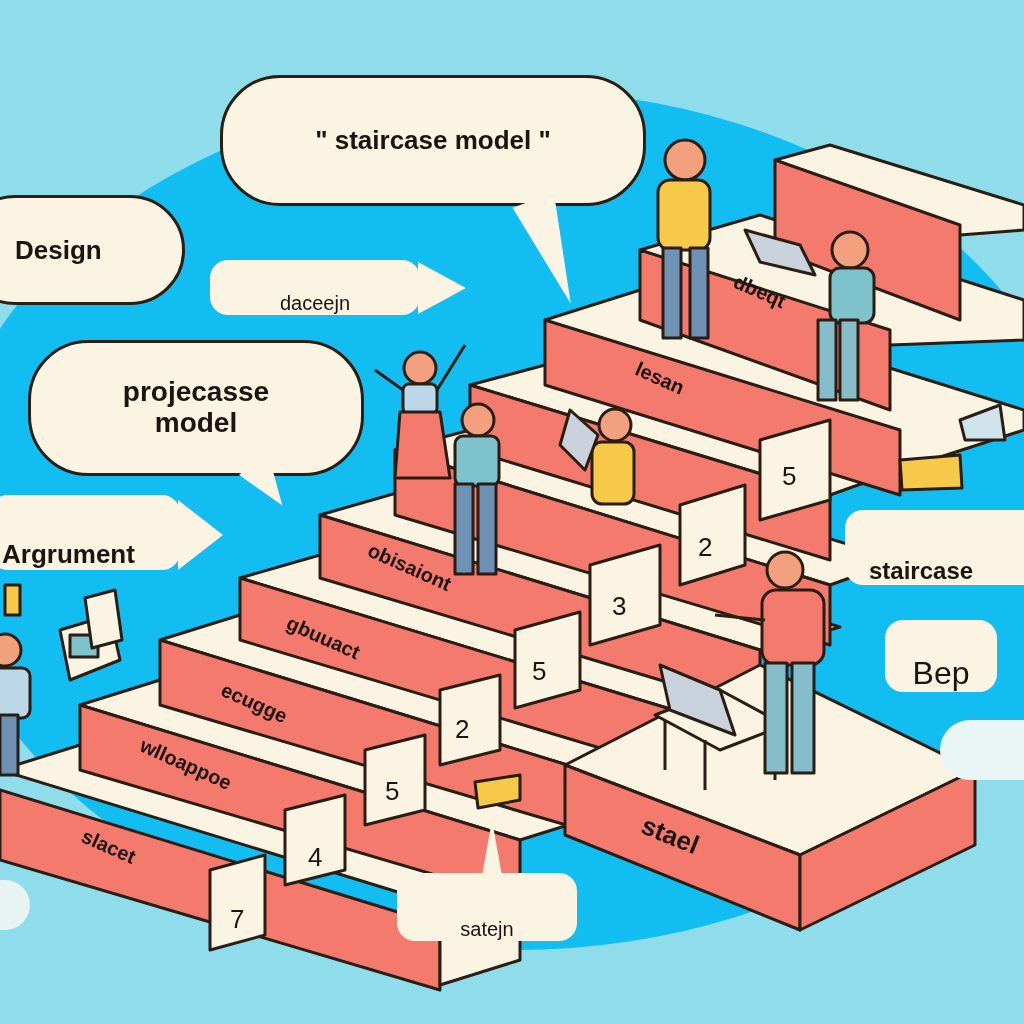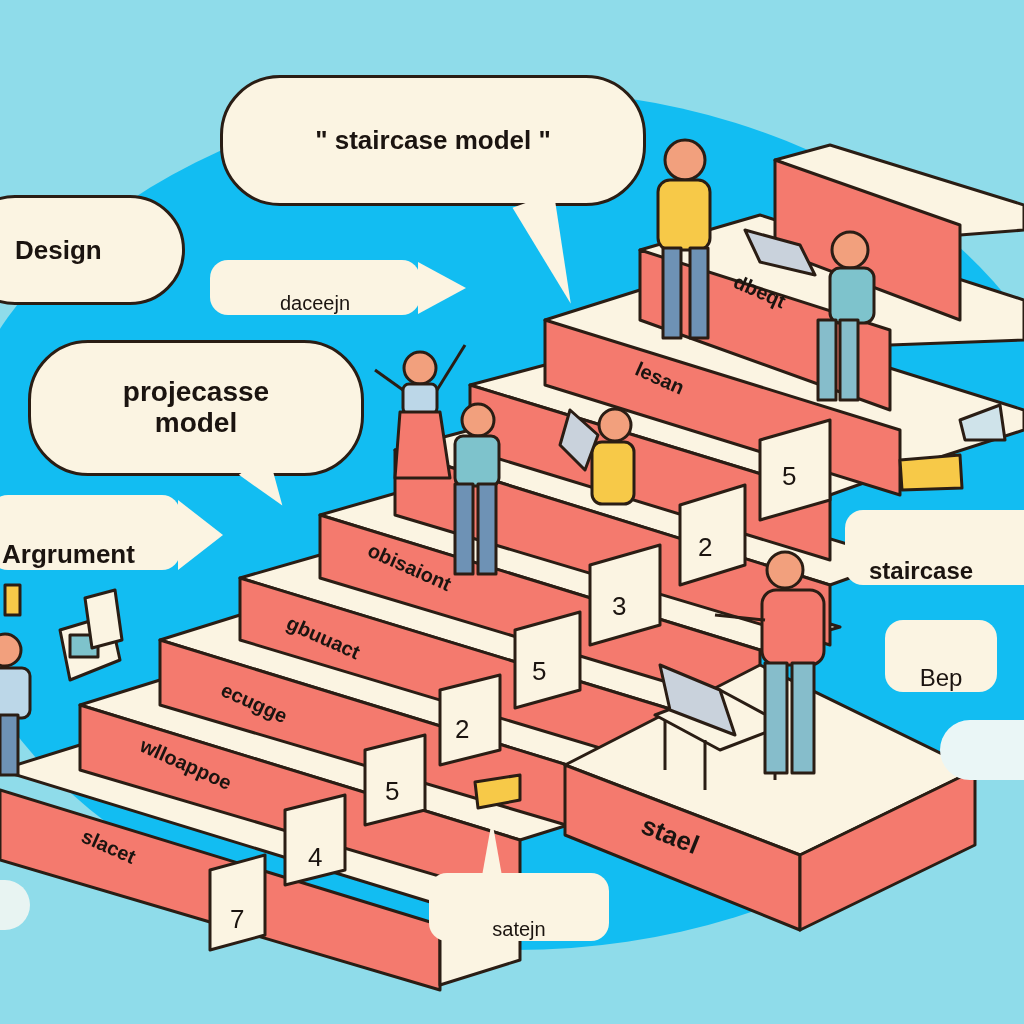--- a/index.html
+++ b/index.html
@@ -160,24 +160,24 @@
 
   <div class="bubble rect" style="left:-10px;top:495px;width:190px;height:75px;font-size:26px;justify-content:flex-start;padding-left:12px;box-sizing:border-box;">
     <span>Argrument</span>
   </div>
   <div class="tail" style="left:178px;top:500px;border-top:35px solid transparent;border-bottom:35px solid transparent;border-left:45px solid #fbf4e2;"></div>
 
   <div class="bubble rect" style="left:845px;top:510px;width:200px;height:75px;font-size:24px;justify-content:flex-start;padding-left:24px;box-sizing:border-box;">
     <span>staircase</span>
   </div>
 
-  <div class="bubble rect" style="left:885px;top:620px;width:112px;height:72px;font-size:24px;font-weight:normal;">
+  <div class="bubble rect" style="left:885px;top:620px;width:112px;height:72px;font-size:32px;font-weight:normal;">
     <span>Bep</span>
   </div>
 
-  <div class="bubble rect" style="left:397px;top:873px;width:180px;height:68px;font-size:20px;font-weight:normal;margin-left:32px;">
+  <div class="bubble rect" style="left:397px;top:873px;width:180px;height:68px;font-size:20px;font-weight:normal;">
     <span>satejn</span>
   </div>
   <div class="tail" style="left:482px;top:820px;border-left:10px solid transparent;border-right:10px solid transparent;border-bottom:56px solid #fbf4e2;"></div>
 
   <div style="position:absolute;left:-30px;top:880px;width:60px;height:50px;border-radius:30px;background:#e8f4f2;"></div>
   <div style="position:absolute;left:940px;top:720px;width:120px;height:60px;border-radius:30px;background:#eaf6f6;"></div>
 </div>
 
 </body></html>

